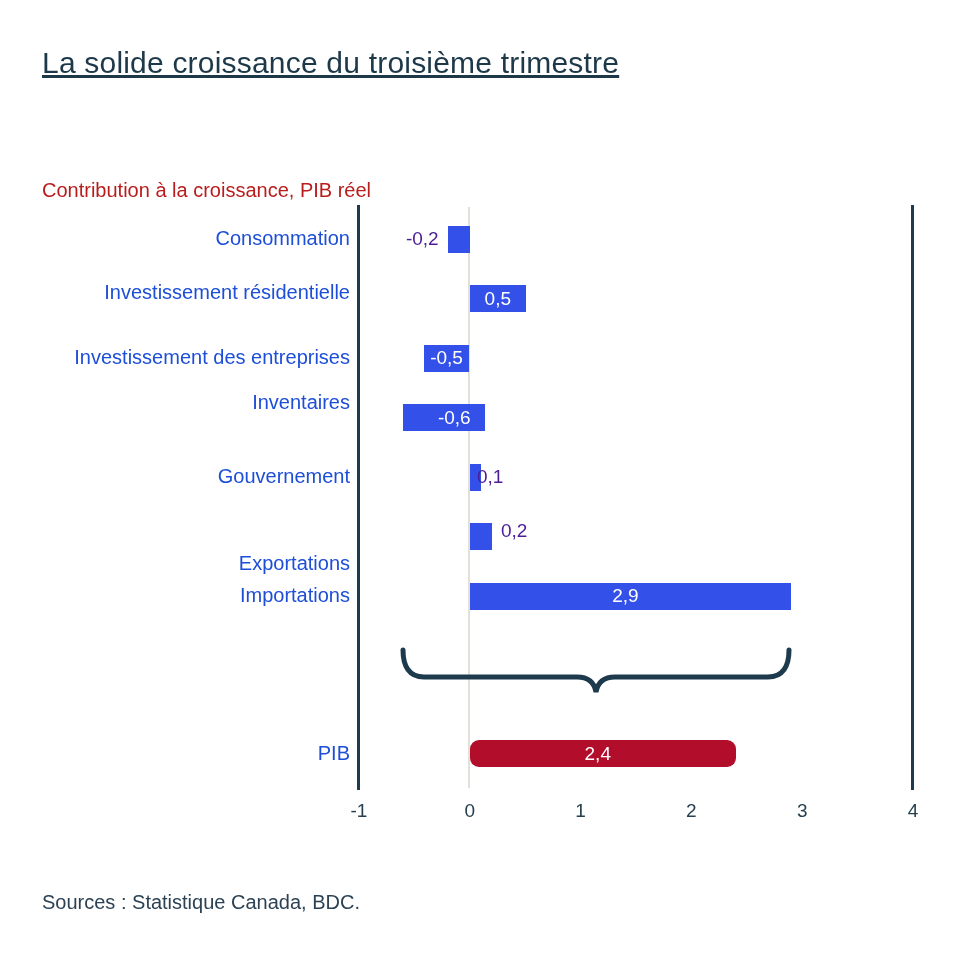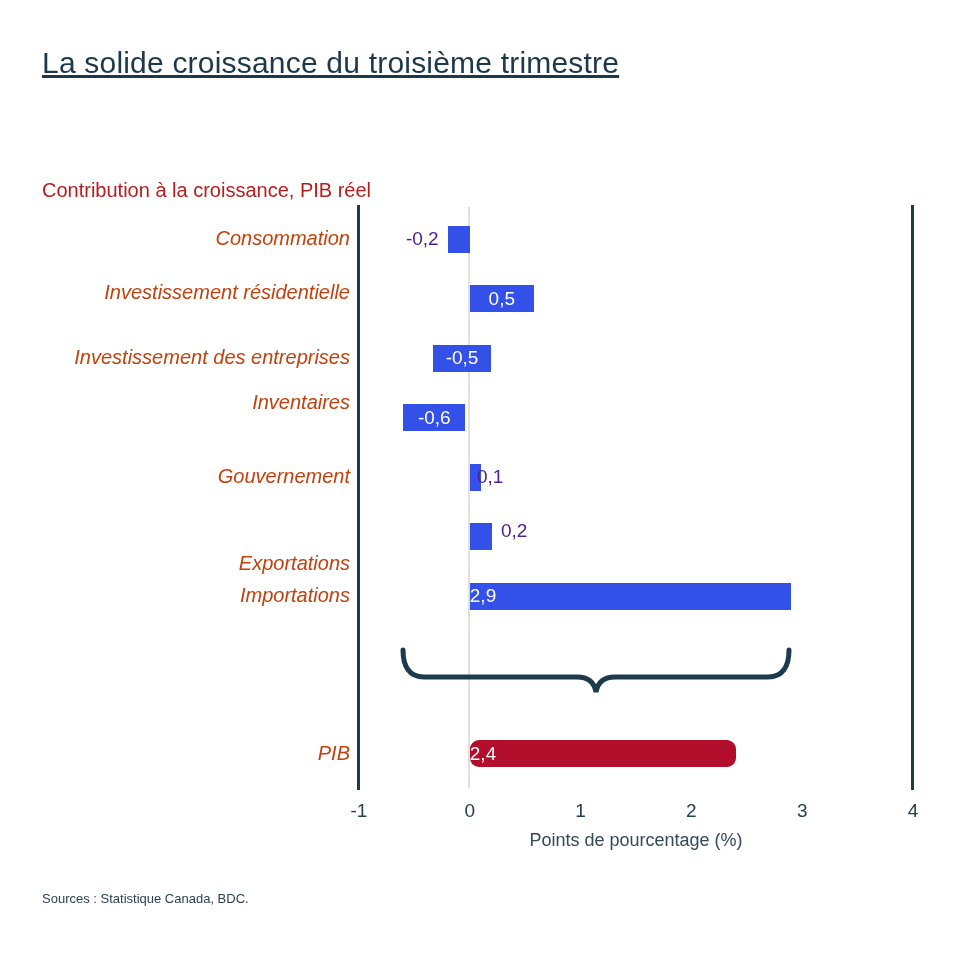--- a/index.html
+++ b/index.html
@@ -35,36 +35,35 @@
     height: 585px;
   }
   .zero-line {
     width: 2px;
     background: #e3e0da;
     top: 207px;
     height: 581px;
   }
   .cat-label {
     font-size: 20px;
-    color: #c2410c;
+    color: #1d4ed8;
     white-space: nowrap;
     text-align: right;
-    font-style: italic;
   }
   .bar {
     display: flex;
     align-items: center;
   }
   .bar .inside-label {
     width: 100%;
     color: #ffffff;
     font-size: 19px;
   }
   .bar .inside-label.center { text-align: center; }
-  .bar .inside-label.right { text-align: left; padding-right: 10px; box-sizing: border-box; }
+  .bar .inside-label.right { text-align: center; padding-right: 10px; box-sizing: border-box; }
   .outside-label {
     font-size: 19px;
     color: #4c1d95;
     white-space: nowrap;
   }
   .tick-label {
     font-size: 19px;
     color: #26404f;
     text-align: center;
     width: 44px;
@@ -72,21 +71,21 @@
   .xlabel {
     font-size: 18px;
     color: #34495a;
     text-align: center;
     width: 554px;
     left: 359px;
     top: 830px;
   }
   .sources {
     left: 42px; top: 891px;
-    font-size: 13px;
+    font-size: 20px;
     color: #2c4254;
   }
 </style>
 </head>
 <body>
 
 <div class="canvas">
 
   <div class="abs title">
     <div>La solide croissance du troisième trimestre</div>
@@ -96,29 +95,29 @@
 
   <div class="abs axis-line" style="left:357px"></div>
   <div class="abs axis-line" style="left:911px"></div>
   <div class="abs zero-line" style="left:468px"></div>
 
   <div id="plot">
       <div class="abs cat-label" style="right: 610px; top: 227px;">Consommation</div>
       <div class="abs bar" style="left: 447.64px; top: 225.5px; width: 22.16px; height: 27px; background: rgb(51, 81, 232);"></div>
       <div class="abs outside-label" style="top: 228px; right: 521.36px;">-0,2</div>
       <div class="abs cat-label" style="right: 610px; top: 281px;">Investissement résidentielle</div>
-      <div class="abs bar" style="left: 469.8px; top: 285px; width: 64px; height: 27px; background: rgb(51, 81, 232);">
+      <div class="abs bar" style="left: 469.8px; top: 285px; width: 56px; height: 27px; background: rgb(51, 81, 232);">
         <span class="inside-label center">0,5</span>
       </div>
       <div class="abs cat-label" style="right: 610px; top: 346px;">Investissement des entreprises</div>
-      <div class="abs bar" style="left: 433px; top: 344.5px; width: 58px; height: 27px; background: rgb(51, 81, 232);">
+      <div class="abs bar" style="left: 424px; top: 344.5px; width: 45px; height: 27px; background: rgb(51, 81, 232);">
         <span class="inside-label center">-0,5</span>
       </div>
       <div class="abs cat-label" style="right: 610px; top: 391px;">Inventaires</div>
-      <div class="abs bar" style="left: 403.32px; top: 404px; width: 62px; height: 27px; background: rgb(51, 81, 232);">
+      <div class="abs bar" style="left: 403.32px; top: 404px; width: 62px; height: 27px; background: rgb(51, 81, 232); padding-left: 20px;">
         <span class="inside-label center">-0,6</span>
       </div>
       <div class="abs cat-label" style="right: 610px; top: 465px;">Gouvernement</div>
       <div class="abs bar" style="left: 469.8px; top: 463.5px; width: 11.08px; height: 27px; background: rgb(51, 81, 232);"></div>
       <div class="abs outside-label" style="top: 466px; left: 477px;">0,1</div>
       <div class="abs cat-label" style="right: 610px; top: 552px;">Exportations</div>
       <div class="abs bar" style="left: 469.8px; top: 523px; width: 22.16px; height: 27px; background: rgb(51, 81, 232);"></div>
       <div class="abs outside-label" style="top: 520px; left: 500.96px;">0,2</div>
       <div class="abs cat-label" style="right: 610px; top: 584px;">Importations</div>
       <div class="abs bar" style="left: 469.8px; top: 582.5px; width: 321.32px; height: 27px; background: rgb(51, 81, 232);">
@@ -133,17 +132,16 @@
       <div class="abs tick-label" style="left: 558.6px; top: 800px;">1</div>
       <div class="abs tick-label" style="left: 669.4px; top: 800px;">2</div>
       <div class="abs tick-label" style="left: 780.2px; top: 800px;">3</div>
       <div class="abs tick-label" style="left: 891px; top: 800px;">4</div>
     </div>
 
   <svg class="abs" style="left:396px; top:642px;" width="400" height="60" viewBox="0 0 400 60">
     <path d="M 7 8 C 7 24, 13 35, 28 35 L 181 35 C 191 35, 198 39, 200 50 C 202 39, 209 35, 219 35 L 372 35 C 387 35, 393 24, 393 8" fill="none" stroke="#1e3a4d" stroke-width="5" stroke-linecap="round"></path>
   </svg>
 
-  <div class="abs xlabel">Points de pourcentage (%)</div>
 
   <div class="abs sources">Sources : Statistique Canada, BDC.</div>
 
 </div>
 
 </body></html>

